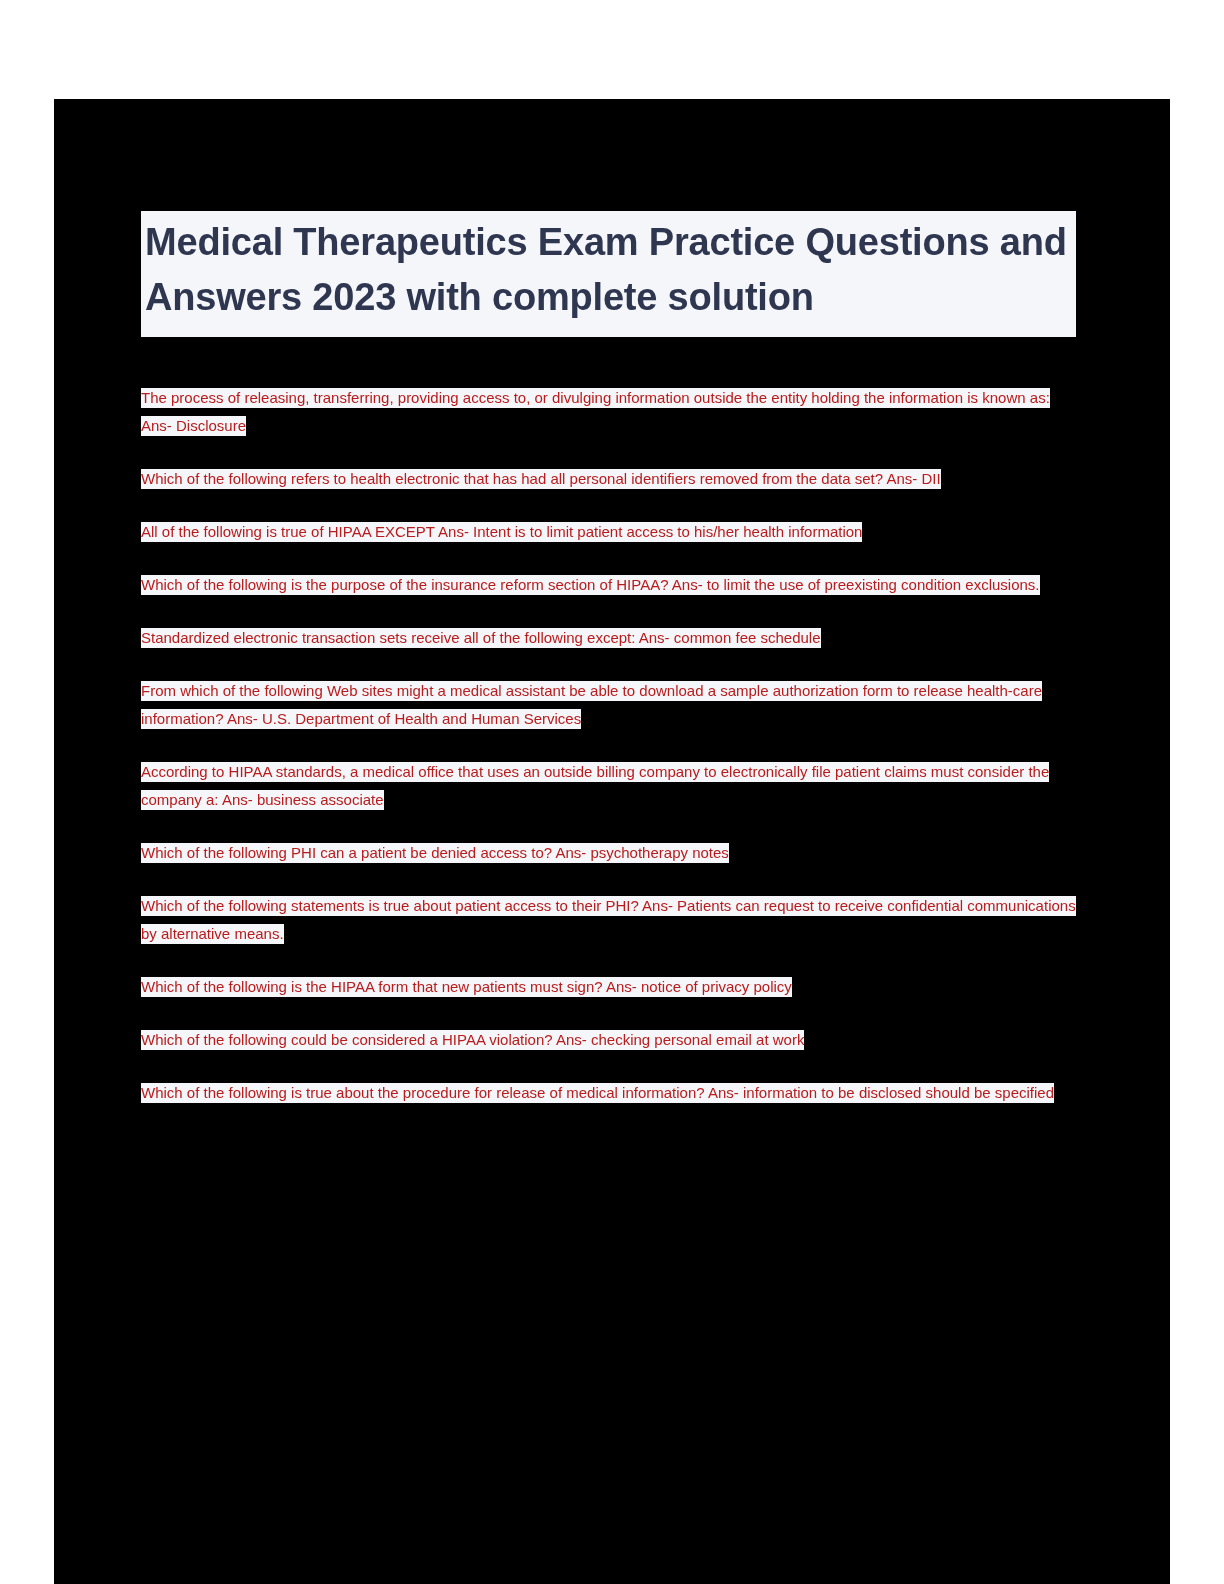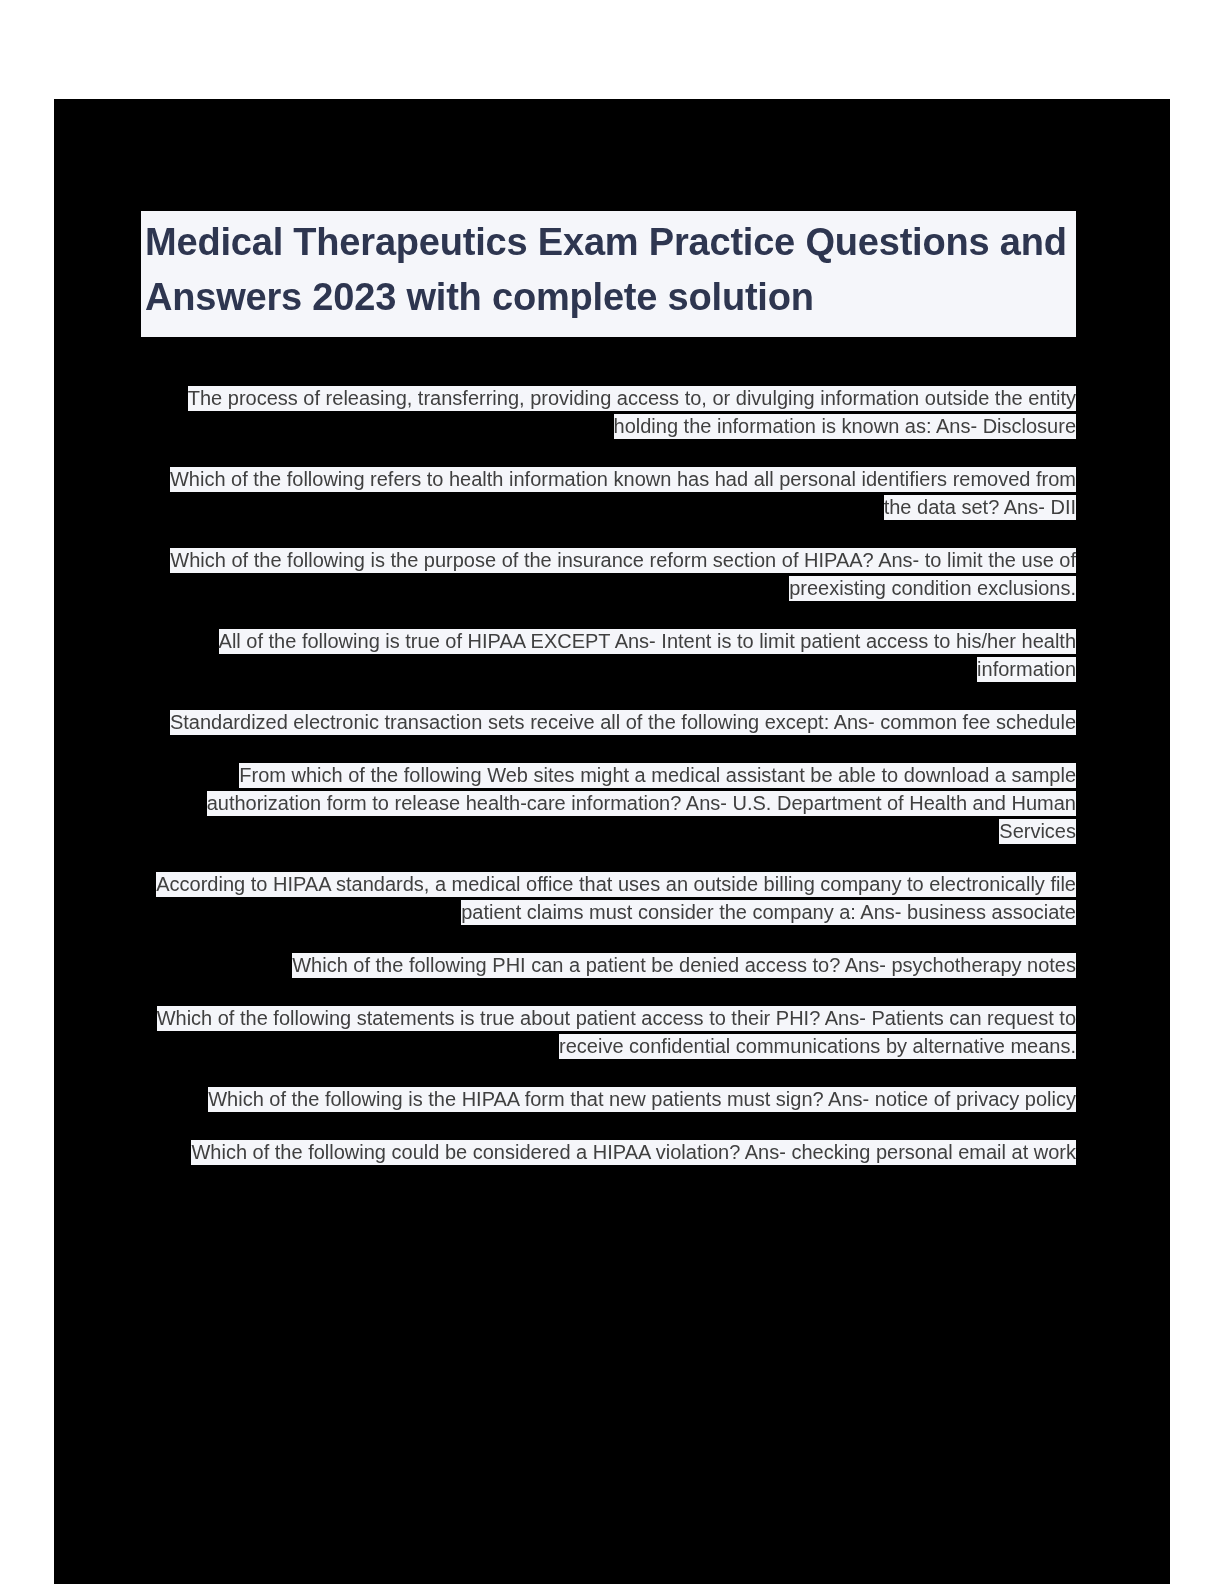--- a/index.html
+++ b/index.html
@@ -48,52 +48,52 @@
   }
   .qa-list {
     margin: 0;
     padding: 0;
     list-style: none;
     margin-top: 47px;
   }
   .qa-item {
     margin: 0 0 25px 0;
     padding: 0;
-    font-size: 20px;
+    font-size: 15px;
     line-height: 28px;
-    color: #404040;
+    color: #b91c1c;
     max-width: 935px;
-    text-align: right;
   }
   .qa-item:last-child { margin-bottom: 0; }
   .qa-text {
     background: #f5f6fa;
     box-decoration-break: clone;
     -webkit-box-decoration-break: clone;
     padding: 1px 0 2px 0;
   }
 </style>
 </head>
 <body>
 
 <div class="page-canvas">
   <div class="page-sheet">
     <div class="doc-body">
 
       <h1 class="doc-title">Medical Therapeutics Exam Practice Questions and Answers 2023 with complete solution</h1>
 
       <ul class="qa-list">
         <li class="qa-item"><span class="qa-text">The process of releasing, transferring, providing access to, or divulging information outside the entity holding the information is known as:   Ans- Disclosure</span></li>
-        <li class="qa-item"><span class="qa-text">Which of the following refers to health information known has had all personal identifiers removed from the data set?   Ans- DII</span></li>
+        <li class="qa-item"><span class="qa-text">Which of the following refers to health electronic that has had all personal identifiers removed from the data set?   Ans- DII</span></li>
+        <li class="qa-item"><span class="qa-text">All of the following is true of HIPAA EXCEPT   Ans- Intent is to limit patient access to his/her health information</span></li>
         <li class="qa-item"><span class="qa-text">Which of the following is the purpose of the insurance reform section of HIPAA?   Ans- to limit the use of preexisting condition exclusions.</span></li>
-        <li class="qa-item"><span class="qa-text">All of the following is true of HIPAA EXCEPT   Ans- Intent is to limit patient access to his/her health information</span></li>
         <li class="qa-item"><span class="qa-text">Standardized electronic transaction sets receive all of the following except:   Ans- common fee schedule</span></li>
         <li class="qa-item"><span class="qa-text">From which of the following Web sites might a medical assistant be able to download a sample authorization form to release health-care information?   Ans- U.S. Department of Health and Human Services</span></li>
         <li class="qa-item"><span class="qa-text">According to HIPAA standards, a medical office that uses an outside billing company to electronically file patient claims must consider the company a:   Ans- business associate</span></li>
         <li class="qa-item"><span class="qa-text">Which of the following PHI can a patient be denied access to?   Ans- psychotherapy notes</span></li>
         <li class="qa-item"><span class="qa-text">Which of the following statements is true about patient access to their PHI?   Ans- Patients can request to receive confidential communications by alternative means.</span></li>
         <li class="qa-item"><span class="qa-text">Which of the following is the HIPAA form that new patients must sign?   Ans- notice of privacy policy</span></li>
         <li class="qa-item"><span class="qa-text">Which of the following could be considered a HIPAA violation?   Ans- checking personal email at work</span></li>
+        <li class="qa-item"><span class="qa-text">Which of the following is true about the procedure for release of medical information?   Ans- information to be disclosed should be specified</span></li>
       </ul>
 
     </div>
   </div>
 </div>
 
 </body></html>

